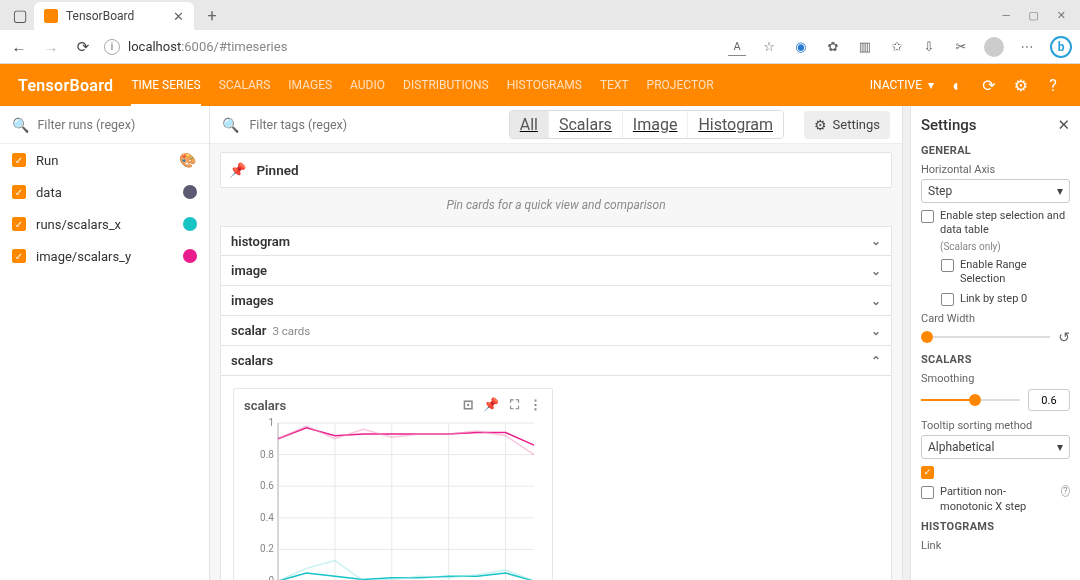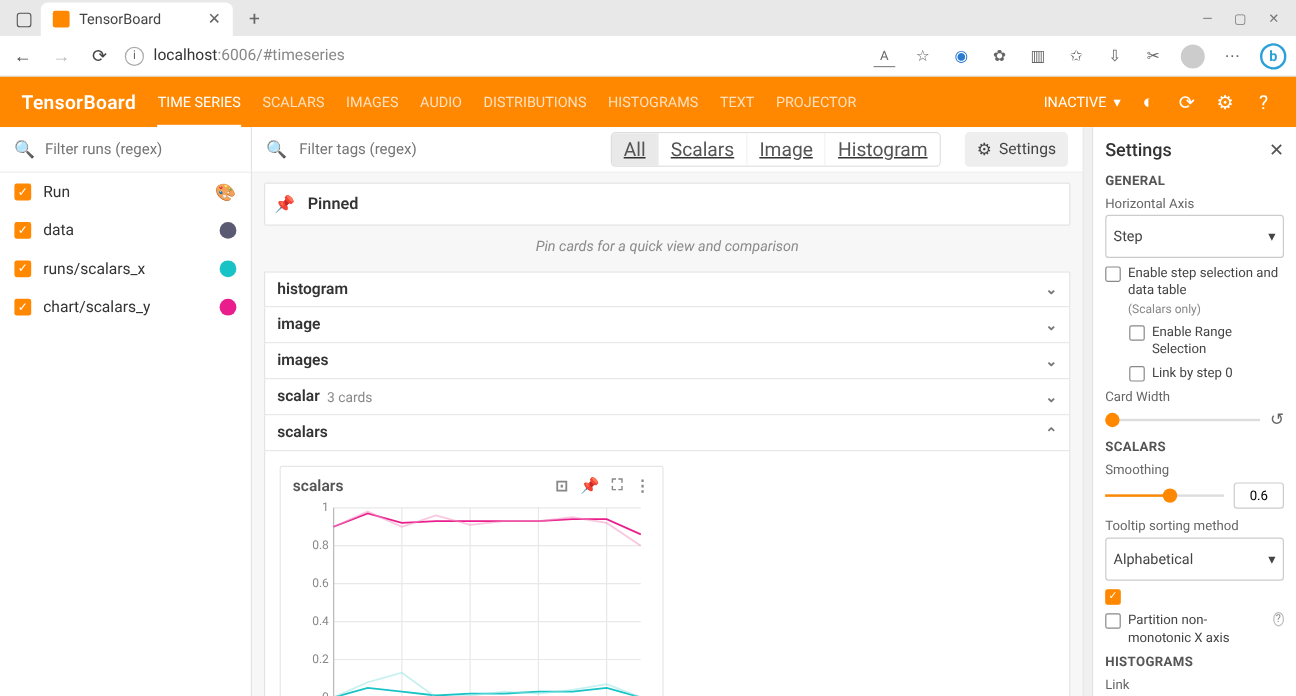--- a/index.html
+++ b/index.html
@@ -71,21 +71,21 @@
 .chart { position:relative; width: 296px; height: 186px; }
 .chart svg { width:100%; height:100%; }
 .gridline { stroke:#e8e8e8; stroke-width:1; }
 .tick { font-size:10px; fill:#888; }
 
 .rightpanel { width: 170px; border-left:1px solid #e4e4e4; padding: 10px 10px 0; font-size:12px; color:#333; overflow:auto; }
 .rp-head { display:flex; align-items:center; font-size:15px; font-weight:500; margin-bottom:10px; }
 .rp-head .x { margin-left:auto; font-size:15px; color:#555; cursor:pointer; }
 .rp-section { font-size:11px; font-weight:700; color:#555; letter-spacing:.3px; margin: 6px 0 6px; }
 .rp-label { font-size:11px; color:#666; margin: 6px 0 3px; }
-.rp-select { width:100%; height:36px; border:1px solid #ccc; border-radius:3px; display:flex; align-items:center; padding:0 6px; font-size:12px; color:#444; justify-content:space-between; }
+.rp-select { width:100%; height:24px; border:1px solid #ccc; border-radius:3px; display:flex; align-items:center; padding:0 6px; font-size:12px; color:#444; justify-content:space-between; }
 .rp-check { display:flex; align-items:flex-start; gap:6px; margin: 6px 0; font-size:11px; color:#444; line-height:1.3; }
 .rp-check .box { width:13px; height:13px; border:1.5px solid #888; border-radius:2px; flex-shrink:0; margin-top:1px; }
 .rp-check .box.checked { background:#ff8800; border-color:#ff8800; display:flex; align-items:center; justify-content:center; color:#fff; font-size:9px;}
 .rp-sub { margin-left: 20px; }
 .rp-note { font-size:10px; color:#888; margin-left:19px; margin-top:-3px; margin-bottom:4px;}
 .slider-row { display:flex; align-items:center; gap:8px; margin:4px 0 8px; }
 .slider { flex:1; height:4px; position:relative; }
 .slider .track { height:2px; background:#ddd; position:absolute; left:0; right:0; top:1px; }
 .slider .fill { height:2px; background:#ff8800; position:absolute; left:0; top:1px; }
 .slider .thumb { width:12px; height:12px; background:#ff8800; border-radius:50%; position:absolute; top:-4px; transform:translateX(-50%); }
@@ -178,21 +178,21 @@
       <span>data</span>
       <span class="swatch" style="background:#5a5a72"></span>
     </div>
     <div class="runrow">
       <span class="cb">✓</span>
       <span>runs/scalars_x</span>
       <span class="swatch" style="background:#18c3c6"></span>
     </div>
     <div class="runrow">
       <span class="cb">✓</span>
-      <span>chart/scalars_y</span>
+      <span>image/scalars_y</span>
       <span class="swatch" style="background:#e91e8c"></span>
     </div>
   </div>
 
   <div class="centerwrap">
 
   <div class="centerpanel">
     <div class="tagbar">
       <span class="searchico">🔍</span>
       <input placeholder="Filter tags (regex)" style="">
@@ -333,20 +333,20 @@
     <div class="rp-label">Tooltip sorting method</div>
     <div class="rp-select">
       <span>Alphabetical</span>
       <span>▾</span>
     </div>
     <div class="rp-check">
       <span class="box checked">✓</span>
     </div>
     <div class="rp-check">
       <span class="box"></span>
-      <span>Partition non-monotonic X axis</span>
+      <span>Partition non-monotonic X step</span>
       <span class="q">?</span>
     </div>
 
     <div class="rp-section">HISTOGRAMS</div>
     <div class="rp-label">Link</div>
   </div>
 </div>
 
 </body></html>

